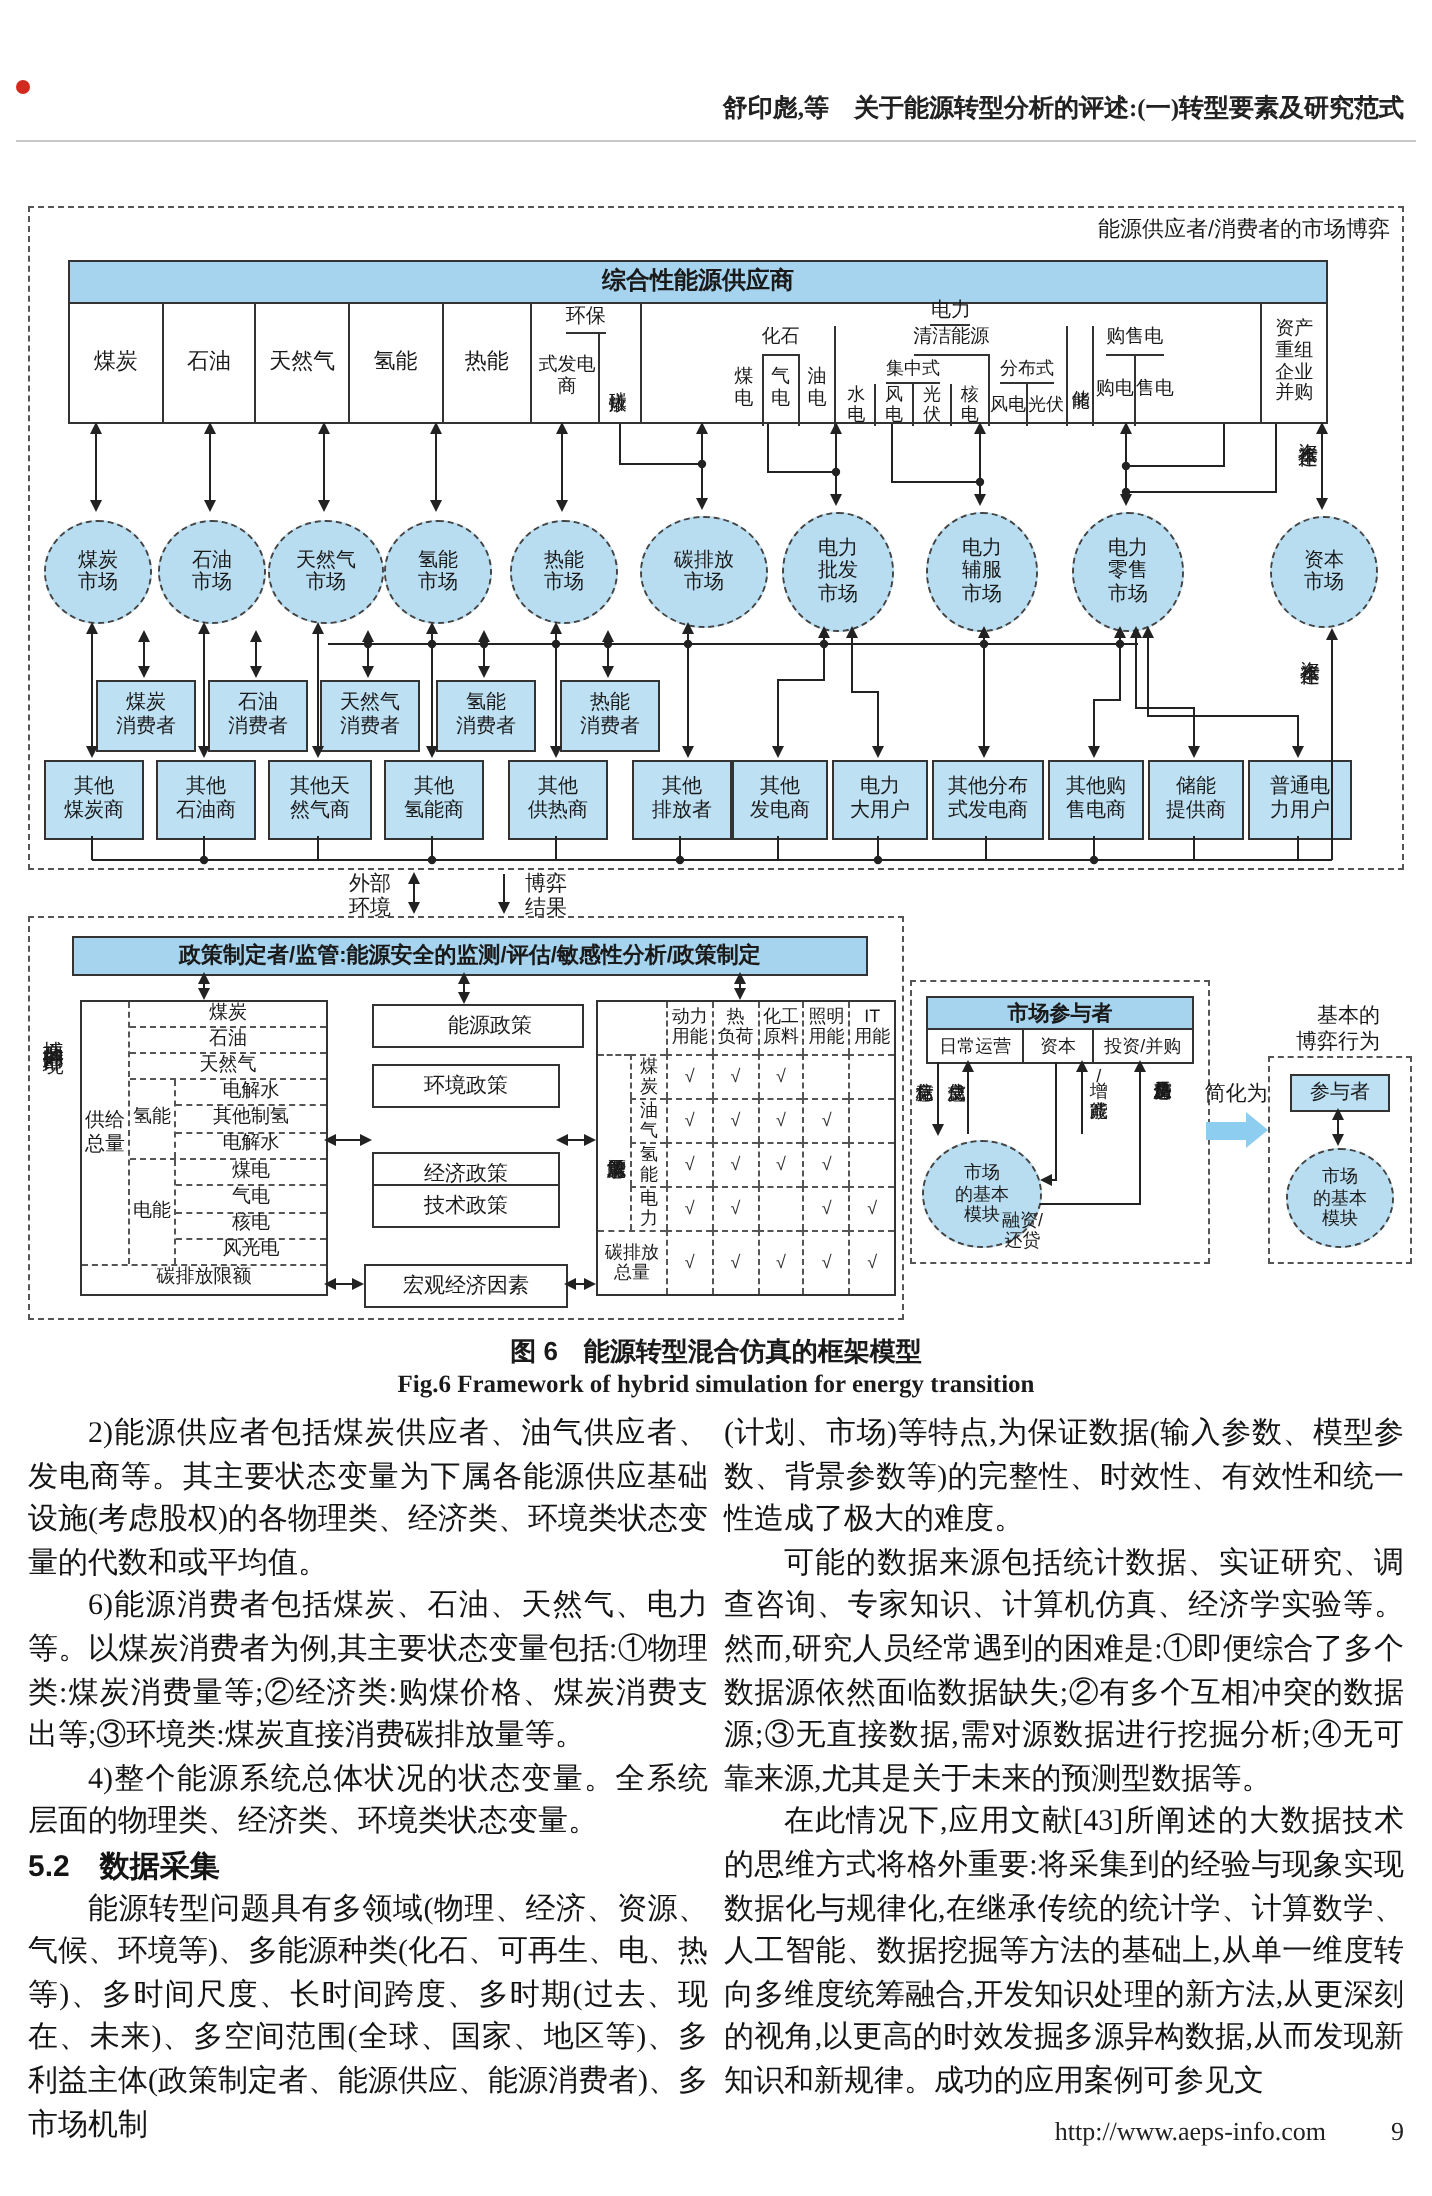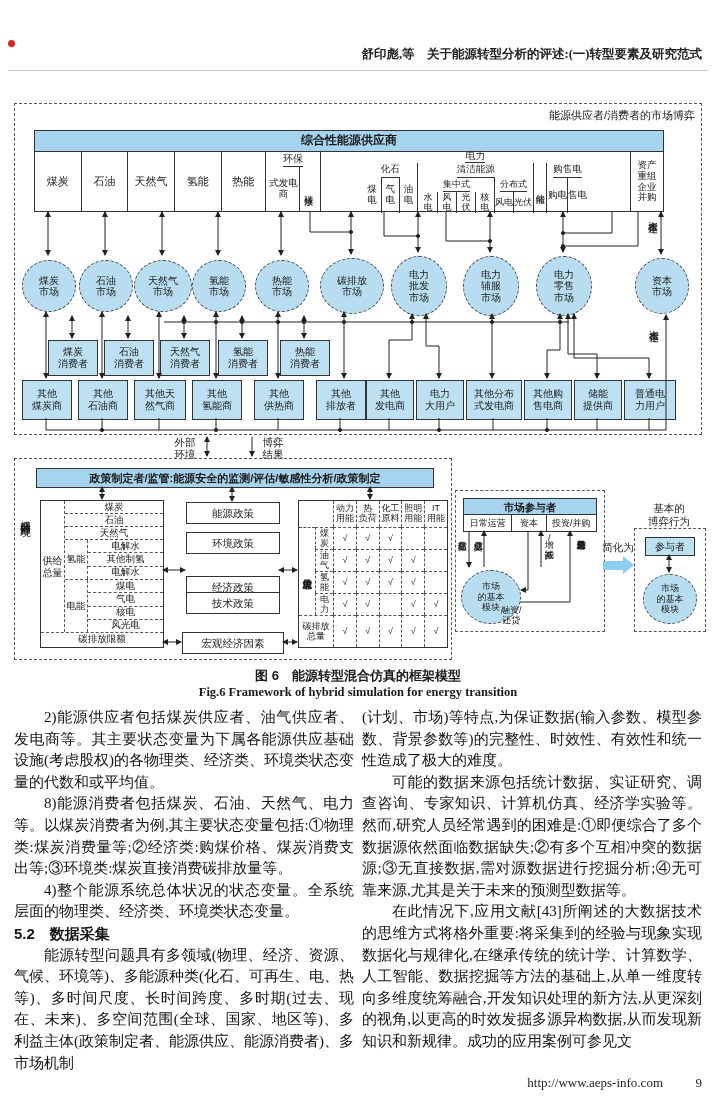--- a/index.html
+++ b/index.html
@@ -1,18 +1,18 @@
 <!DOCTYPE html>
 <html><head>
 <meta charset="utf-8">
 <style>
   html,body{margin:0;padding:0;background:#ffffff;}
   body{width:716px;height:1098px;position:relative;font-family:"Liberation Sans",sans-serif;color:#1a1a1a;overflow:hidden;}
   .abs{position:absolute;}
-  .ctr{display:flex;align-items:center;justify-content:center;text-align:center;}
+  .ctr{display:flex;align-items:center;justify-content:center;text-align:right;}
   .pl{white-space:pre-line;}
   .vt{writing-mode:vertical-rl;text-orientation:upright;letter-spacing:1px;}
   .dash{border:1px dashed #555;}
   .solid{border:1px solid #333;background:#fff;}
   .bluebar{background:#a6d4ee;border:1px solid #333;display:flex;align-items:center;justify-content:center;font-weight:bold;}
   .bbox{background:#bde0f3;border:1px solid #333;display:flex;align-items:center;justify-content:center;text-align:center;white-space:pre-line;line-height:1.2;}
   .ell{background:#b9ddf0;border:1.3px dashed #444;border-radius:50%;display:flex;align-items:center;justify-content:center;text-align:center;white-space:pre-line;line-height:1.15;}
   .cell{border-right:1px solid #333;display:flex;align-items:center;justify-content:center;text-align:center;}
   .cell:last-child{border-right:none;}
   .hcell{border-bottom:1px solid #333;display:flex;align-items:center;justify-content:center;height:14px;font-size:10px;}
@@ -205,21 +205,21 @@
             <div class="srow">气电</div>
             <div class="srow">核电</div>
             <div class="srow">风光电</div>
           </div>
         </div>
       </div>
     </div>
     <div class="ctr" style="height:13px;border-top:1px dashed #555;font-size:9.5px;">碳排放限额</div>
   </div>
 
-  <div class="abs pol" style="left:172px;top:402px;width:92px;height:20px;">能源政策</div>
+  <div class="abs pol" style="left:172px;top:402px;width:92px;height:20px;padding-left:12px;">能源政策</div>
   <div class="abs pol" style="left:172px;top:432px;width:92px;height:20px;">环境政策</div>
   <div class="abs pol" style="left:172px;top:476px;width:92px;height:20px;">经济政策</div>
   <div class="abs pol" style="left:172px;top:492px;width:92px;height:20px;">技术政策</div>
   <div class="abs pol" style="left:168px;top:532px;width:100px;height:20px;">宏观经济因素</div>
 
   <div class="abs dtab" style="left:284px;top:400px;width:148px;height:146px;">
     <div style="grid-column:1/3;grid-row:1;"></div>
     <div class="dl pl" style="grid-column:3;grid-row:1;">动力
 用能</div>
     <div class="dl pl" style="grid-column:4;grid-row:1;">热
@@ -403,28 +403,28 @@
       <line x1="655" y1="455" x2="655" y2="472" marker-start="url(#as)" marker-end="url(#ae)"></line>
     </g>
   </svg>
 </div>
 
 <div class="abs ctr" style="left:0;top:667px;width:716px;font-size:13px;font-weight:bold;">图 6　能源转型混合仿真的框架模型</div>
 <div class="abs ctr" style="left:0;top:685px;width:716px;font-size:12.5px;font-weight:bold;font-family:'Liberation Serif',serif;">Fig.6   Framework of hybrid simulation for energy transition</div>
 
 <div class="abs bodytext" style="left:14px;top:707px;width:340px;">
   <p>2)能源供应者包括煤炭供应者、油气供应者、发电商等。其主要状态变量为下属各能源供应基础设施(考虑股权)的各物理类、经济类、环境类状态变量的代数和或平均值。</p>
-  <p>8)能源消费者包括煤炭、石油、天然气、电力等。以煤炭消费者为例,其主要状态变量包括:①物理类:煤炭消费量等;②经济类:购煤价格、煤炭消费支出等;③环境类:煤炭直接消费碳排放量等。</p>
+  <p>6)能源消费者包括煤炭、石油、天然气、电力等。以煤炭消费者为例,其主要状态变量包括:①物理类:煤炭消费量等;②经济类:购煤价格、煤炭消费支出等;③环境类:煤炭直接消费碳排放量等。</p>
   <p>4)整个能源系统总体状况的状态变量。全系统层面的物理类、经济类、环境类状态变量。</p>
   <p class="h52 noind">5.2　数据采集</p>
   <p>能源转型问题具有多领域(物理、经济、资源、气候、环境等)、多能源种类(化石、可再生、电、热等)、多时间尺度、长时间跨度、多时期(过去、现在、未来)、多空间范围(全球、国家、地区等)、多利益主体(政策制定者、能源供应、能源消费者)、多市场机制</p>
 </div>
 <div class="abs bodytext" style="left:362px;top:707px;width:340px;">
   <p class="noind">(计划、市场)等特点,为保证数据(输入参数、模型参数、背景参数等)的完整性、时效性、有效性和统一性造成了极大的难度。</p>
   <p>可能的数据来源包括统计数据、实证研究、调查咨询、专家知识、计算机仿真、经济学实验等。然而,研究人员经常遇到的困难是:①即便综合了多个数据源依然面临数据缺失;②有多个互相冲突的数据源;③无直接数据,需对源数据进行挖掘分析;④无可靠来源,尤其是关于未来的预测型数据等。</p>
   <p>在此情况下,应用文献[43]所阐述的大数据技术的思维方式将格外重要:将采集到的经验与现象实现数据化与规律化,在继承传统的统计学、计算数学、人工智能、数据挖掘等方法的基础上,从单一维度转向多维度统筹融合,开发知识处理的新方法,从更深刻的视角,以更高的时效发掘多源异构数据,从而发现新知识和新规律。成功的应用案例可参见文</p>
 </div>
 
-<div class="abs" style="top:1058px;right:14px;font-family:'Liberation Serif',serif;font-size:13px;color:#222;margin-top:17px;">
+<div class="abs" style="top:1058px;right:14px;font-family:'Liberation Serif',serif;font-size:13px;color:#222;">
   <span>http://www.aeps-info.com</span>
   <span style="display:inline-block;width:26px;"></span>
   <span>9</span>
 </div>
 
 </body></html>

